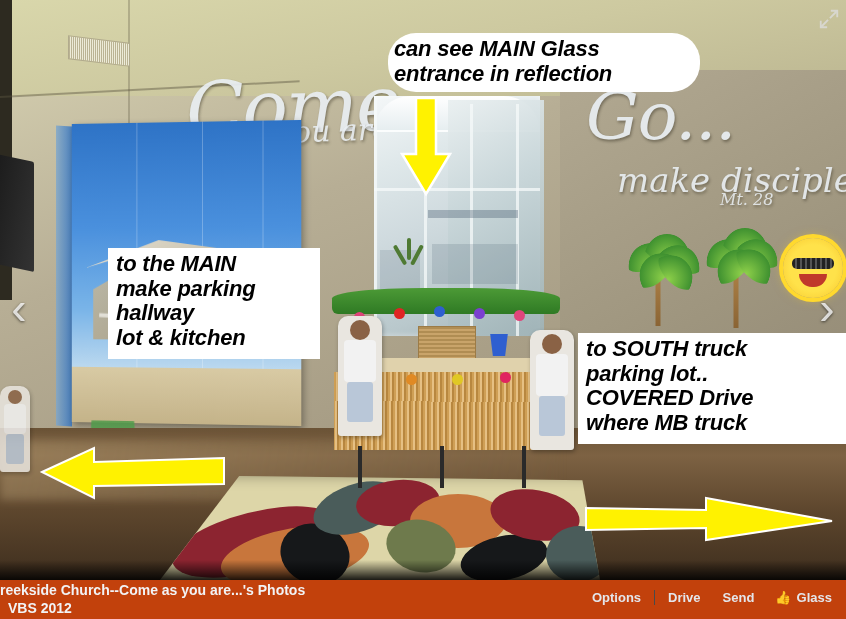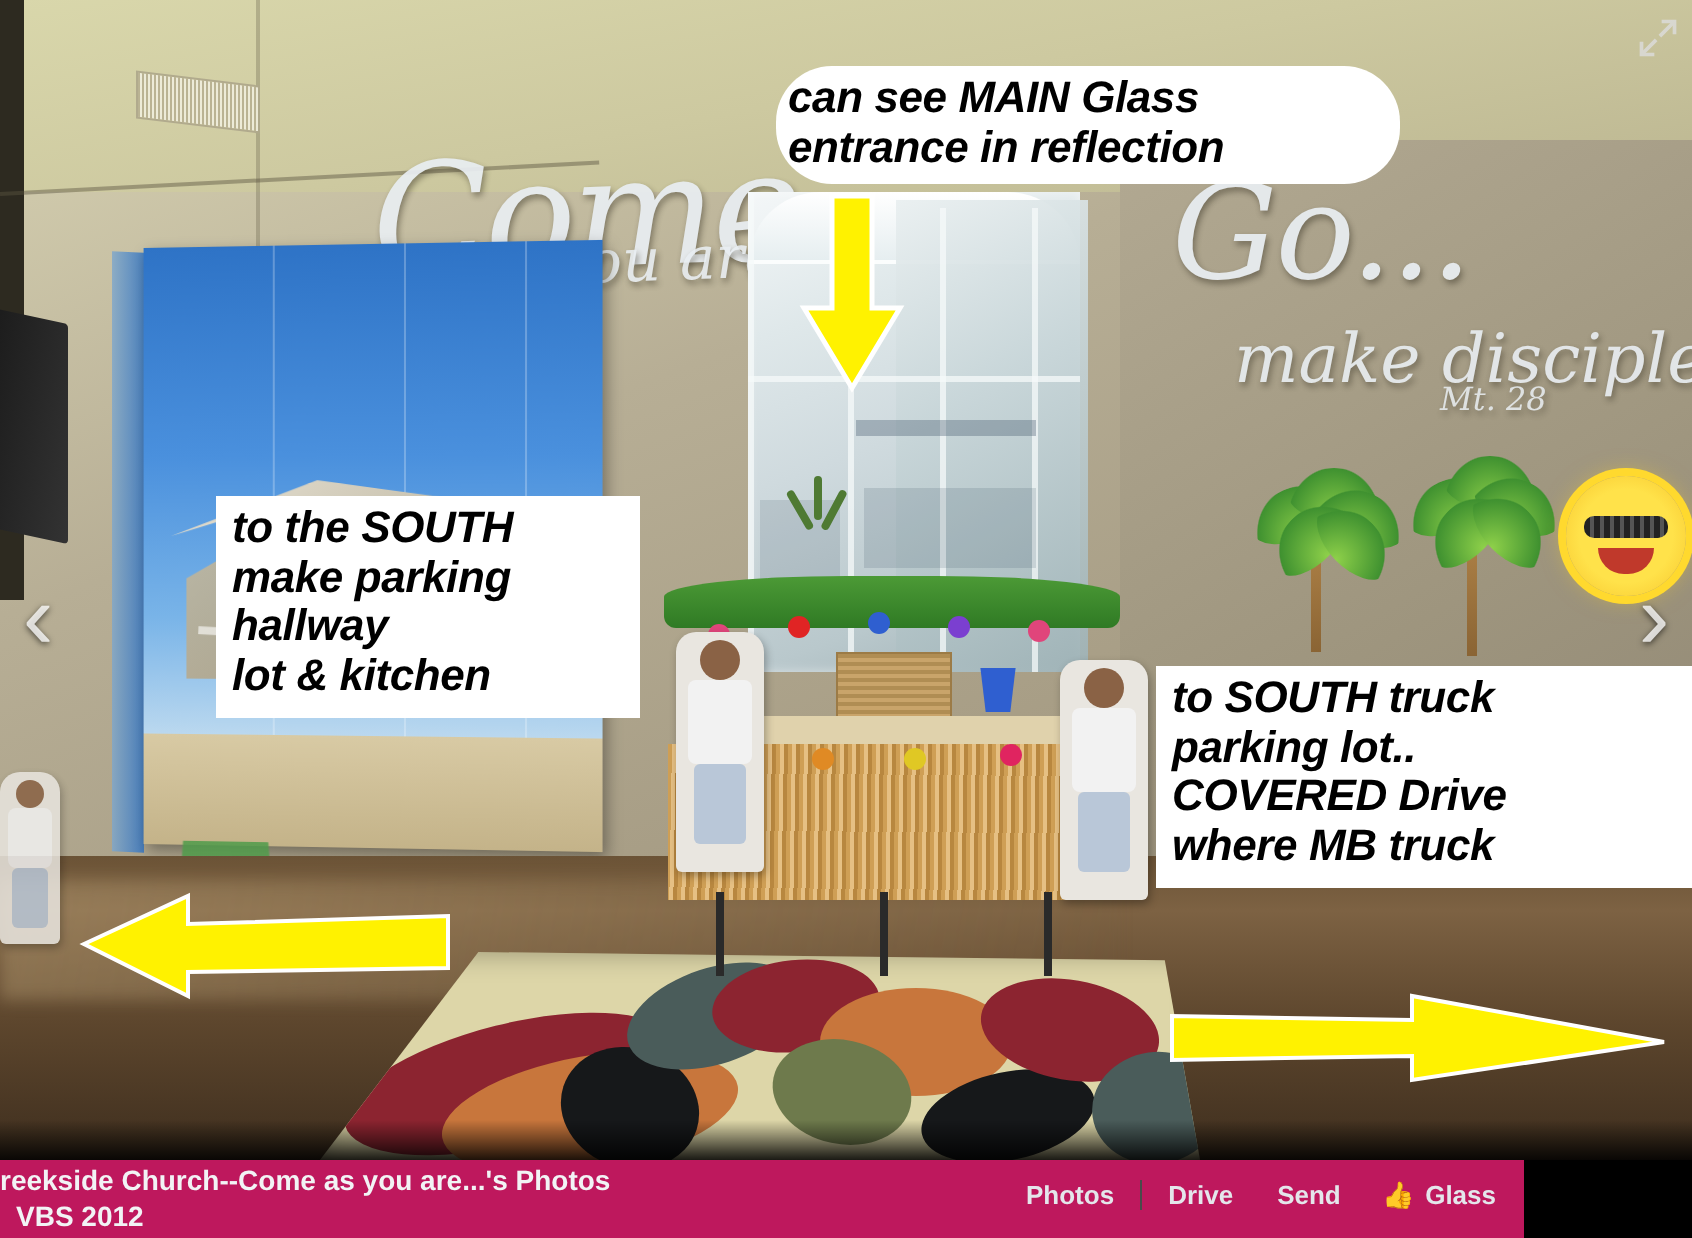--- a/index.html
+++ b/index.html
@@ -138,22 +138,22 @@
   
   .navchev{position:absolute;top:286px;width:34px;height:48px;color:rgba(255,255,255,.78);
     font-size:46px;line-height:44px;text-align:center;font-family:"Liberation Sans",sans-serif;
     text-shadow:0 1px 3px rgba(0,0,0,.6);cursor:pointer;user-select:none;font-weight:300;}
   #nav-prev{left:2px;}
   #nav-next{right:2px;}
 
   #expand-icon{position:absolute;right:6px;top:8px;width:22px;height:22px;cursor:pointer;opacity:.8;}
 
   
-  #bottombar{position:absolute;left:0;top:580px;width:762px;height:39px;
-    background:#be185d;color:#e4e6eb;}
+  #bottombar{position:absolute;left:0;top:580px;width:846px;height:39px;
+    background:#c2410c;color:#e4e6eb;}
   #bb-left{position:absolute;left:0px;top:2px;line-height:1.25;}
   #bb-title{font-size:14px;font-weight:bold;color:#f2f3f5;white-space:nowrap;}
   #bb-sub{font-size:14px;font-weight:bold;color:#f2f3f5;padding-left:8px;}
   #bb-right{position:absolute;right:8px;top:10px;display:flex;align-items:center;gap:0px;font-size:13px;font-weight:bold;color:#e4e6eb;}
   #bb-right span.item{padding:0 11px;cursor:pointer;white-space:nowrap;}
   #bb-right .sep{width:1px;height:15px;background:#4a4a4a;margin:0 2px;}
   #like-wrap{display:flex;align-items:center;gap:5px;padding:0 6px 0 10px;cursor:pointer;}
   #thumb{font-size:13px;}
   
   .bb-fade{position:absolute;left:0;top:560px;width:846px;height:20px;
@@ -297,21 +297,21 @@
     <svg class="arrow" style="left:582px;top:488px;" width="254" height="56" viewBox="0 0 254 56">
       <polygon points="250,33 124,10 124,22 4,20 4,42 124,40 124,52" fill="#FFF200" stroke="#FFFFFF" stroke-width="2"></polygon>
     </svg>
 
     <div class="note" id="note-main">
       <div>can see MAIN Glass</div>
       <div>entrance in reflection</div>
     </div>
 
     <div class="note" id="note-north">
-      <div>to the SOUTH</div>
+      <div>to the MAIN</div>
       <div>make parking</div>
       <div>hallway</div>
       <div>lot &amp; kitchen</div>
     </div>
 
     <div class="note" id="note-south">
       <div>to SOUTH truck</div>
       <div>parking lot..</div>
       <div>COVERED Drive</div>
       <div>where MB truck</div>
@@ -329,21 +329,21 @@
     <path d="M10 21 L3 21 L3 14" fill="none" stroke="#dddddd" stroke-width="2"></path>
     <path d="M3 21 L11 13" fill="none" stroke="#dddddd" stroke-width="2"></path>
   </svg>
 
   <div id="bottombar">
     <div id="bb-left">
       <div id="bb-title">reekside Church--Come as you are...'s Photos</div>
       <div id="bb-sub">VBS 2012</div>
     </div>
     <div id="bb-right">
-      <span class="item">Photos</span>
+      <span class="item">Options</span>
       <span class="sep"></span>
       <span class="item">Drive</span>
       <span class="item">Send</span>
       <span id="like-wrap">
         <span id="thumb">👍</span>
         <span>Glass</span>
       </span>
     </div>
   </div>
 

